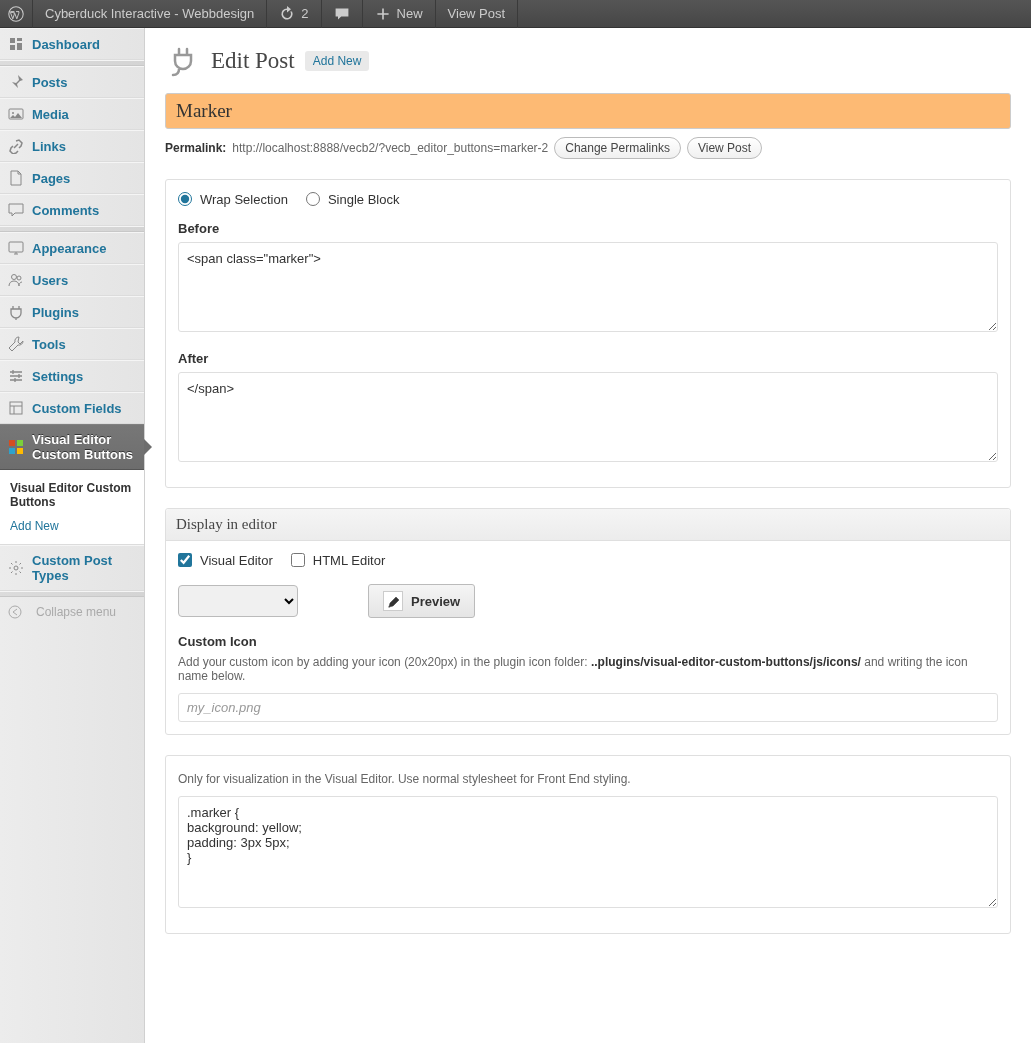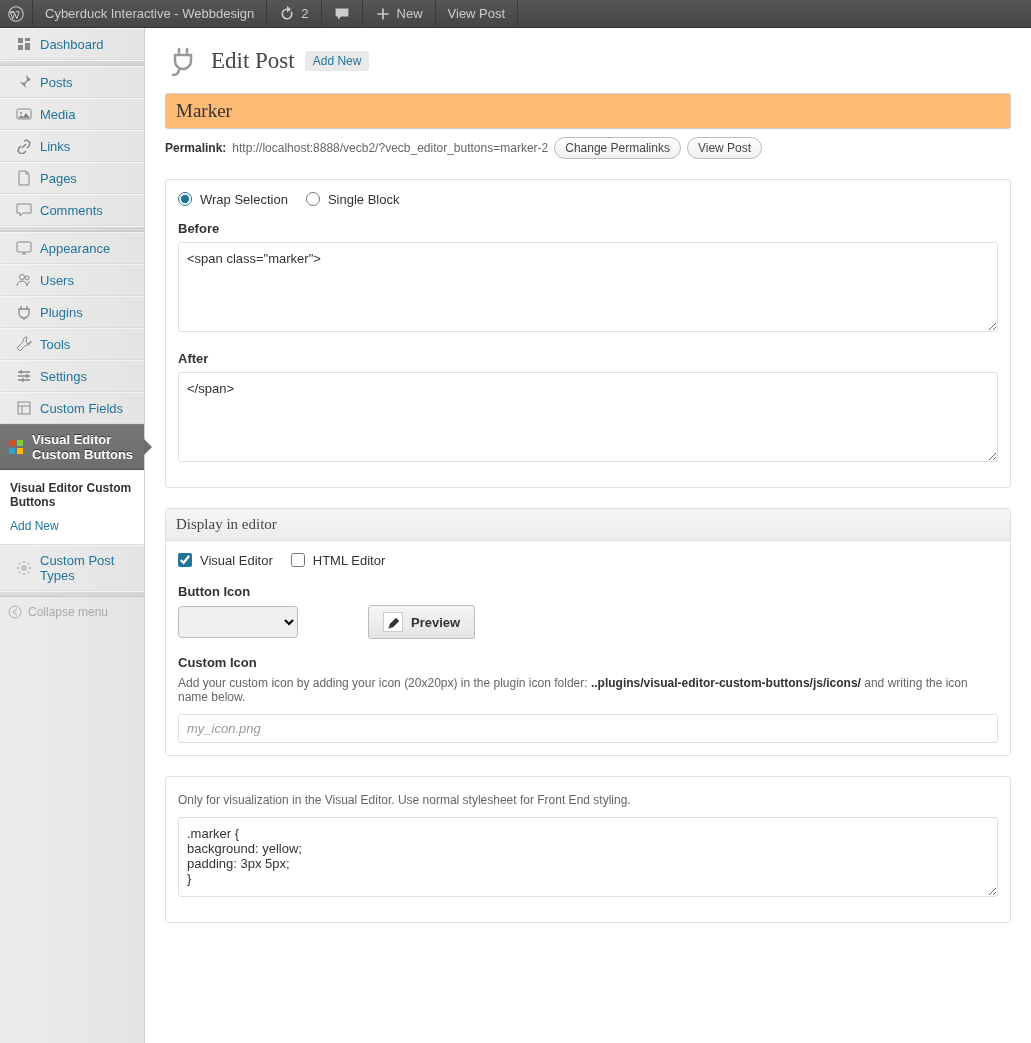--- a/index.html
+++ b/index.html
@@ -40,26 +40,26 @@
   background: linear-gradient(to right, #ececec, #e4e4e4);
   border-right: 1px solid #d0d0d0;
   min-height: calc(100vh - 28px);
   font-size: 13px;
 }
 .sep { height: 6px; background: linear-gradient(to right, #dcdcdc, #d4d4d4); border-top: 1px solid #f5f5f5; border-bottom: 1px solid #c8c8c8;}
 .menu-item {
   display: flex;
   align-items: center;
   gap: 8px;
-  padding: 7px 16px;
+  padding: 7px 8px;
   color: #21759b;
   cursor: pointer;
   border-bottom: 1px solid #dcdcdc;
   border-top: 1px solid #f5f5f5;
-  font-weight: 400;
+  font-weight: 700;
 }
 .menu-item.current-parent {
   background: linear-gradient(#777, #6d6d6d);
   color: #fff;
   font-weight: bold;
   text-shadow: 0 -1px 0 #333;
   position: relative;
   padding: 7px 8px;
   border-top-color: #808080;
   border-bottom-color: #555;
@@ -88,21 +88,21 @@
 .submenu-item.current { color: #333; font-weight: bold; }
 .menu-icon {
   width: 16px; height: 16px; flex-shrink: 0;
   display: flex; align-items: center; justify-content: center;
 }
 .menu-icon svg { width: 16px; height: 16px; }
 .collapse-row {
   padding: 8px;
   color: #aaa;
   font-size: 12px;
-  display: flex; align-items: center; gap: 6px;
+  display: flex; align-items: center; gap: 14px;
   cursor: pointer;
 }
 
 .main { flex: 1; padding: 15px 20px 30px 20px; }
 .page-title-row { display: flex; align-items: center; gap: 10px; margin-bottom: 14px; }
 .page-title-icon { width: 36px; height: 36px; color: #888;}
 .page-title {
   font-family: Georgia, "Times New Roman", serif;
   font-size: 23px;
   font-weight: normal;
@@ -439,21 +439,20 @@
         <div class="check-row">
           <label>
               <input type="checkbox" checked="" style="">
               <span>Visual Editor</span>
             </label>
           <label>
               <input type="checkbox" style="">
               <span>HTML Editor</span>
             </label>
         </div>
-        <span class="field-label">Button Icon</span>
         <div class="icon-row">
           <select class="select-box">
             <option>Feltpen</option>
           </select>
           <span class="preview-btn">
             <span class="preview-icon-box">
                 <svg width="14" height="14" viewBox="0 0 14 14">
                   <path d="M3 13l1-4 6-6 3 3-6 6zM2 13h2" stroke="#333" fill="#333" stroke-width="0.5"></path>
                 </svg>
               </span>
@@ -464,21 +463,21 @@
         <p class="desc">
           <span>Add your custom icon by adding your icon (20x20px) in the plugin icon folder: </span><strong>..plugins/visual-editor-custom-buttons/js/icons/</strong><span> and writing the icon name below.</span>
         </p>
         <input type="text" class="text-input" placeholder="my_icon.png" style="">
       </div>
     </div>
 
     <div class="postbox">
       <div class="postbox-body">
         <p class="desc">Only for visualization in the Visual Editor. Use normal stylesheet for Front End styling.</p>
-        <textarea class="code-area" style="height: 80px;">.marker {
+        <textarea class="code-area" style="height: 112px;">.marker {
 background: yellow;
 padding: 3px 5px;
 }</textarea>
       </div>
     </div>
 
   </div>
 </div>
 
 </body></html>

